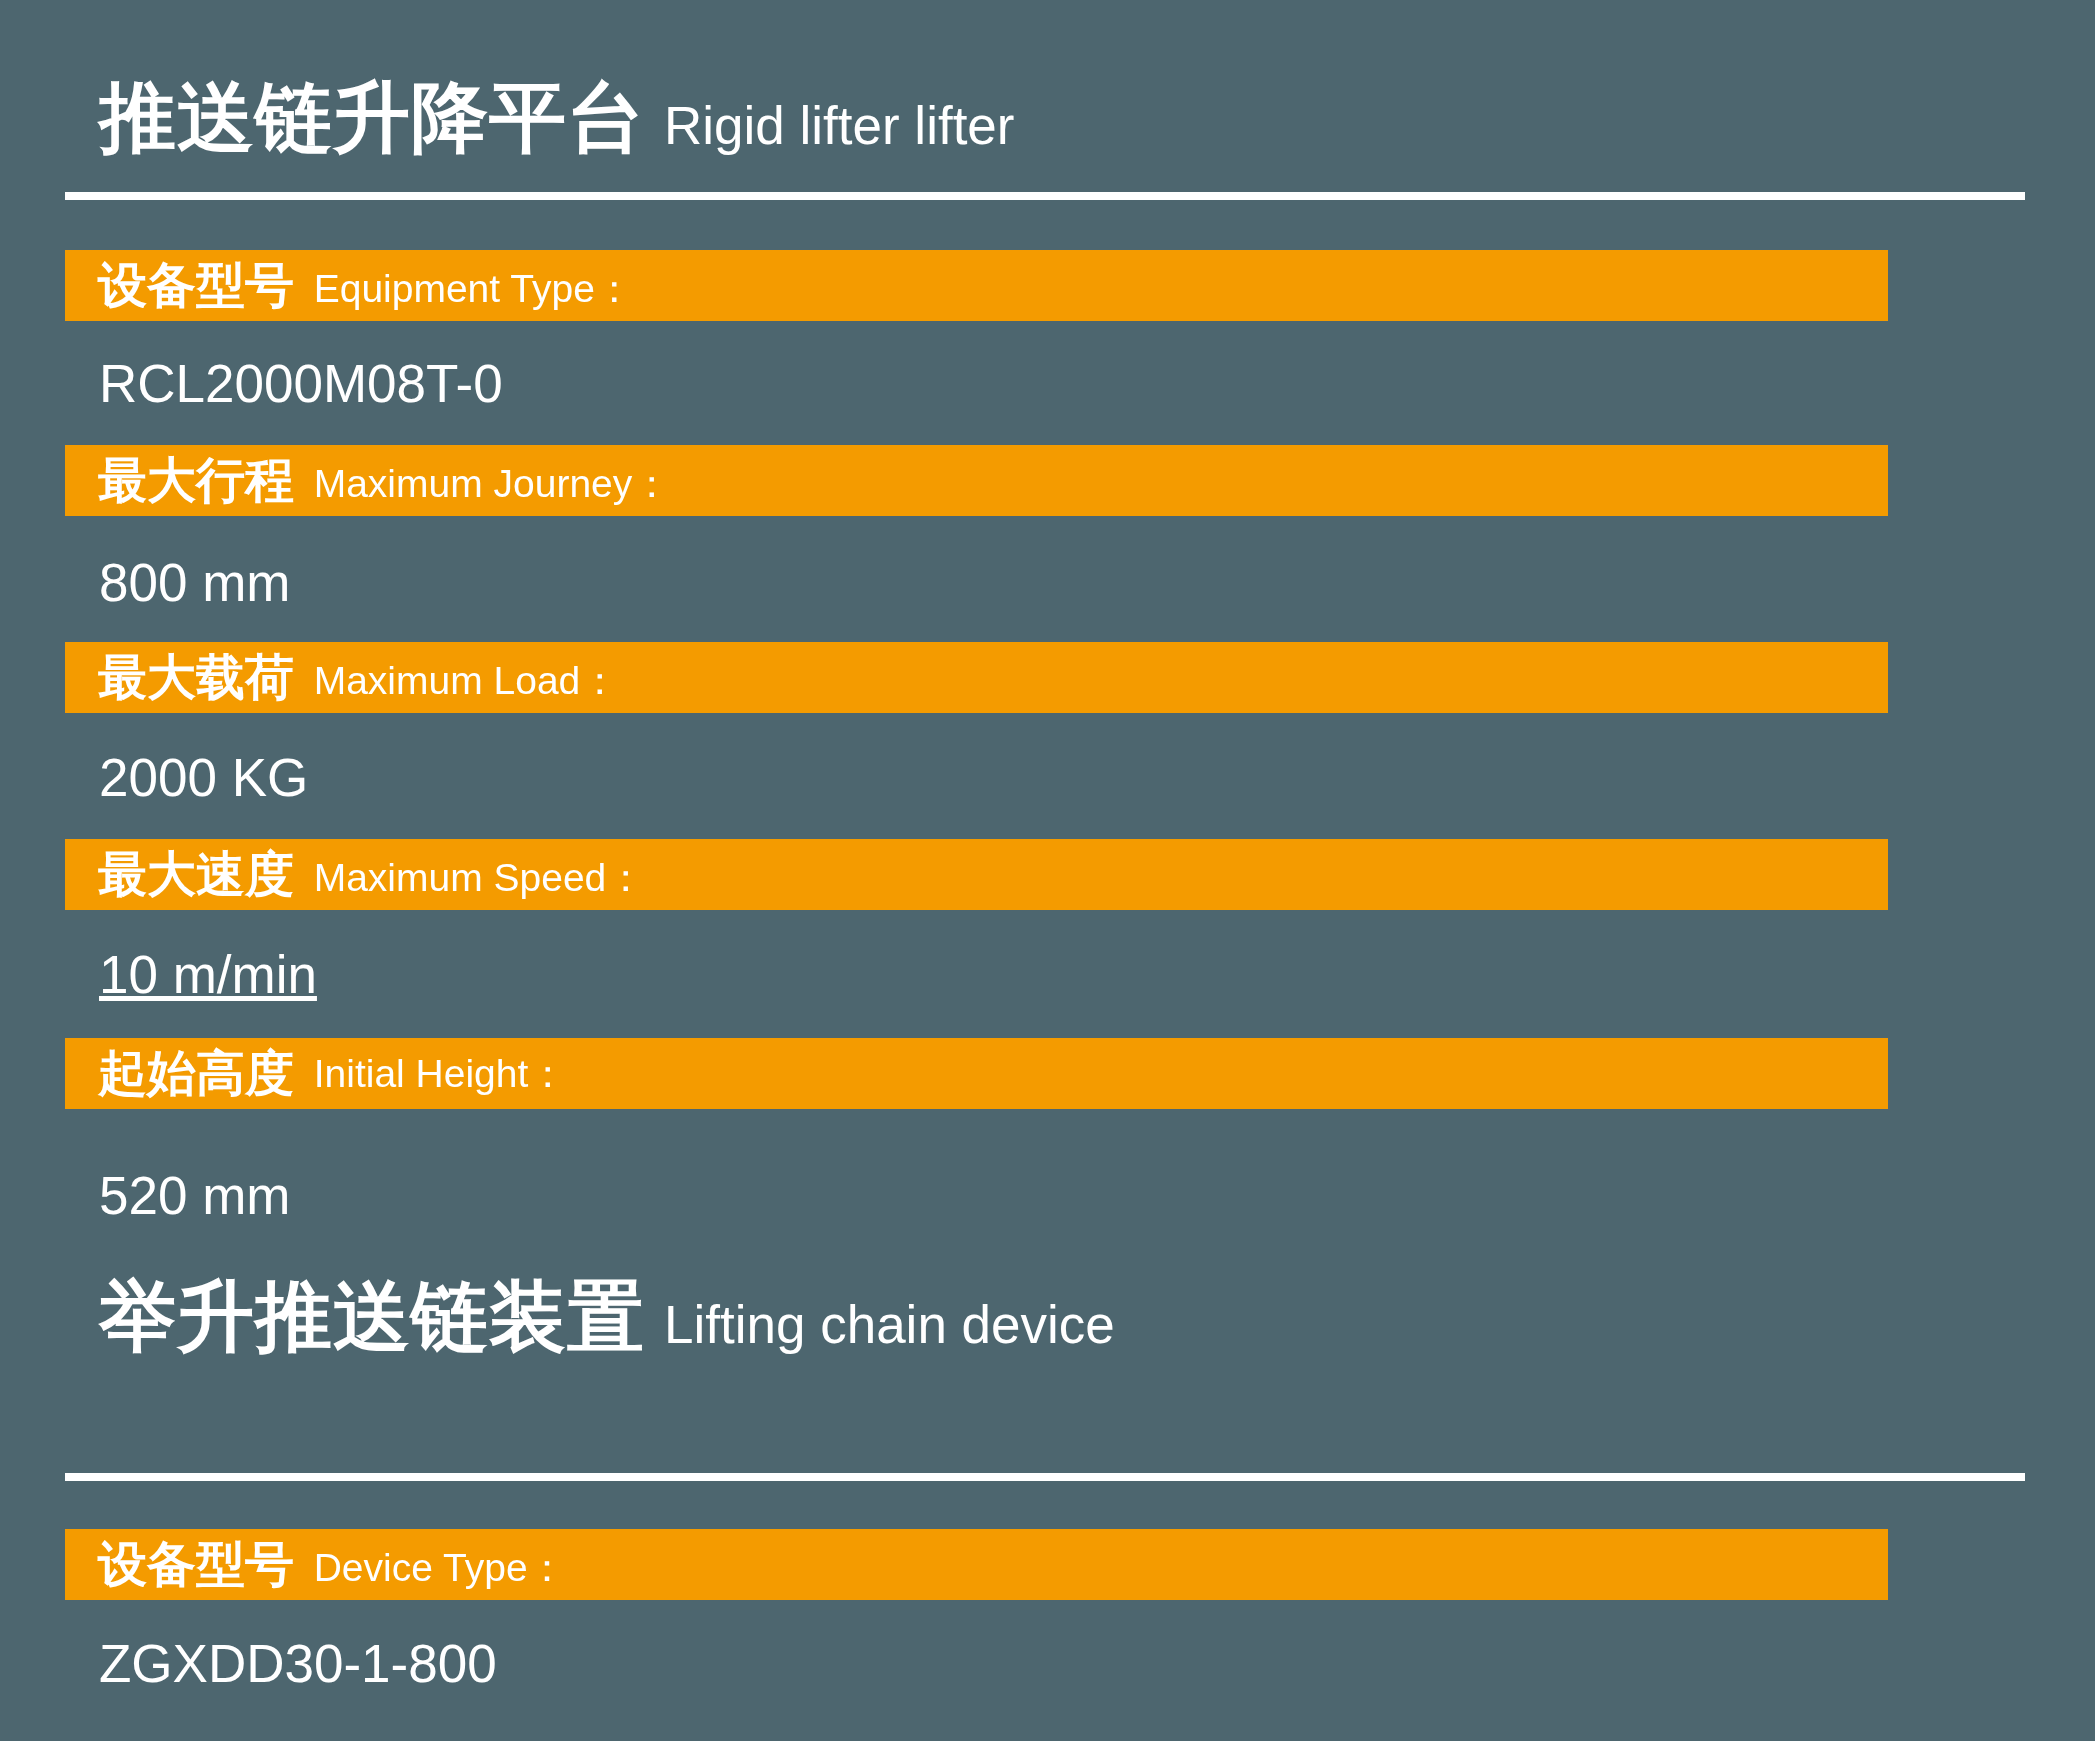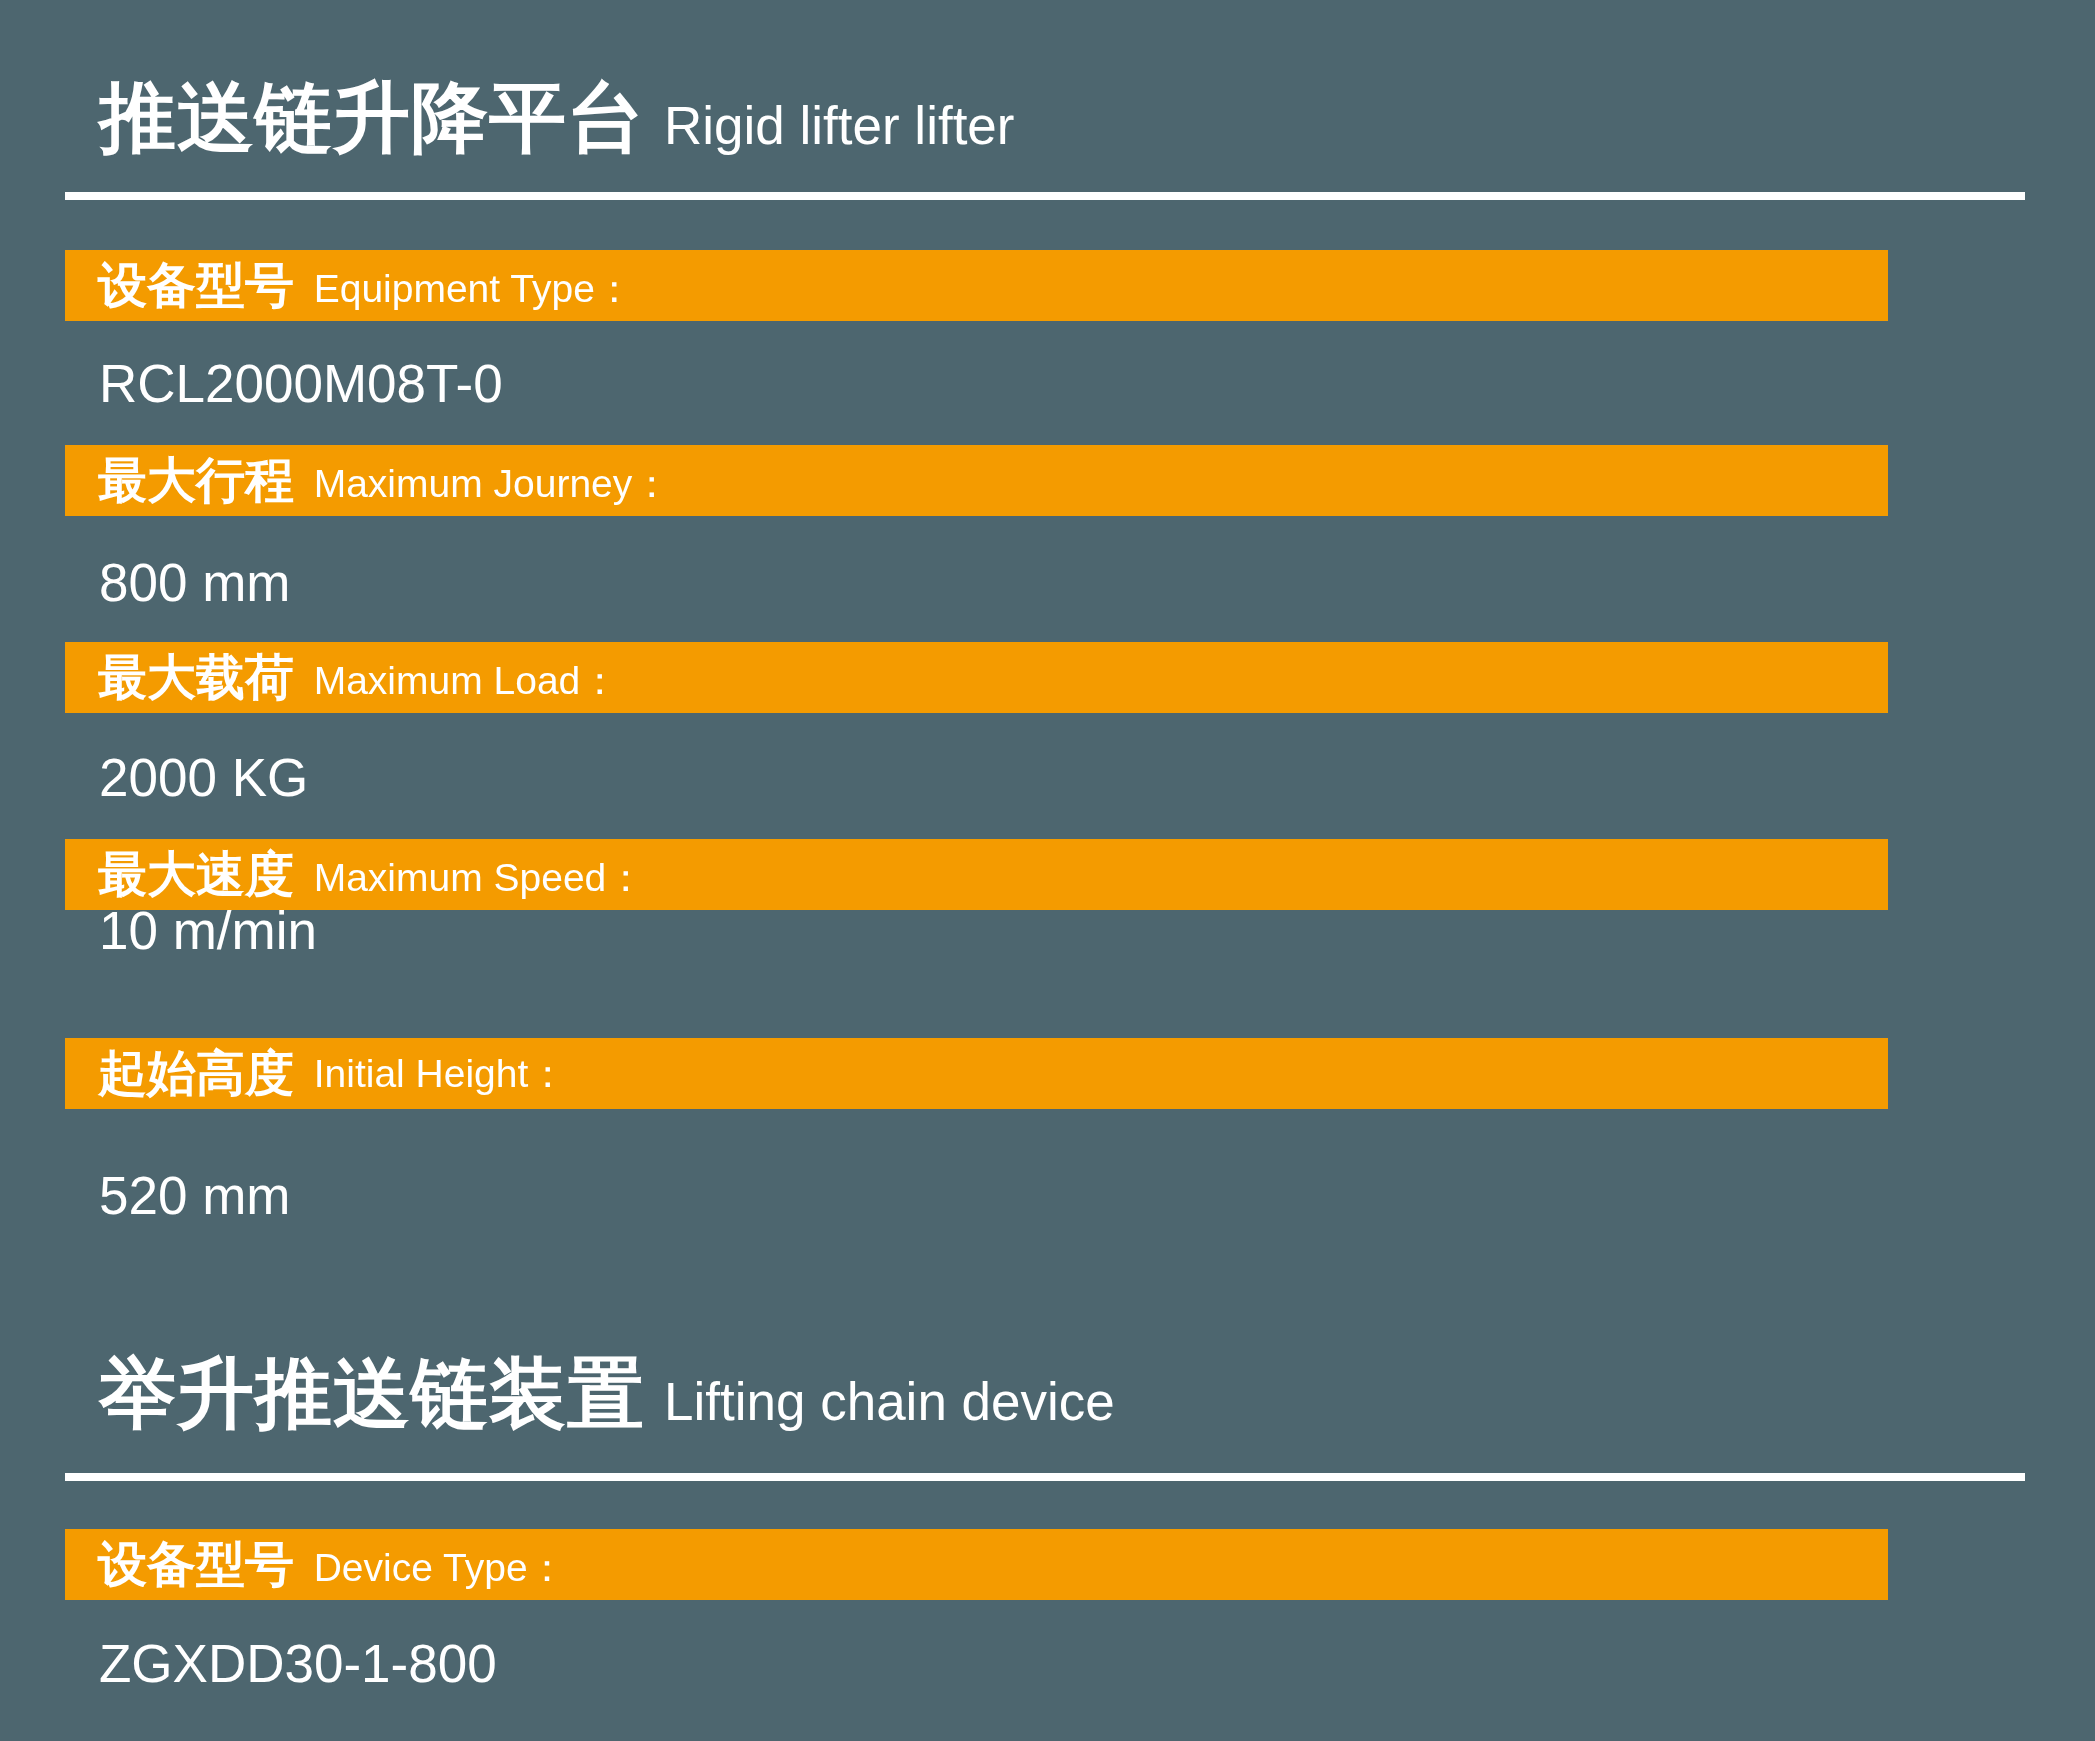--- a/index.html
+++ b/index.html
@@ -35,21 +35,21 @@
     font-size: 77px;
     font-weight: bold;
     line-height: 1;
     letter-spacing: 1px;
   }
   .t-en {
     font-size: 53px;
     line-height: 1;
   }
   .pos-title-1 { top: 79px; }
-  .pos-title-2 { top: 1355px; }
+  .pos-title-2 { top: 1278px; }
   
   .rule {
     position: absolute;
     left: 65px;
     width: 1960px;
     height: 7.9px;
     background: var(--fg);
   }
   .pos-rule-1 { top: 192px; }
   .pos-rule-2 { top: 1473px; }
@@ -86,21 +86,21 @@
   .value {
     position: absolute;
     left: 99px;
     font-size: 53px;
     line-height: 1;
     white-space: nowrap;
   }
   .pos-val-1 { top: 357px; }
   .pos-val-2 { top: 556px; }
   .pos-val-3 { top: 751px; }
-  .pos-val-4 { top: 904px; }
+  .pos-val-4 { top: 948px; text-decoration: underline; }
   .pos-val-5 { top: 1145px; margin-top: 24px; }
   .pos-val-6 { top: 1637px; }
 </style>
 </head>
 <body>
 
 <div class="canvas">
 
   <div class="section-title pos-title-1">
     <span class="t-zh">推送链升降平台</span>

